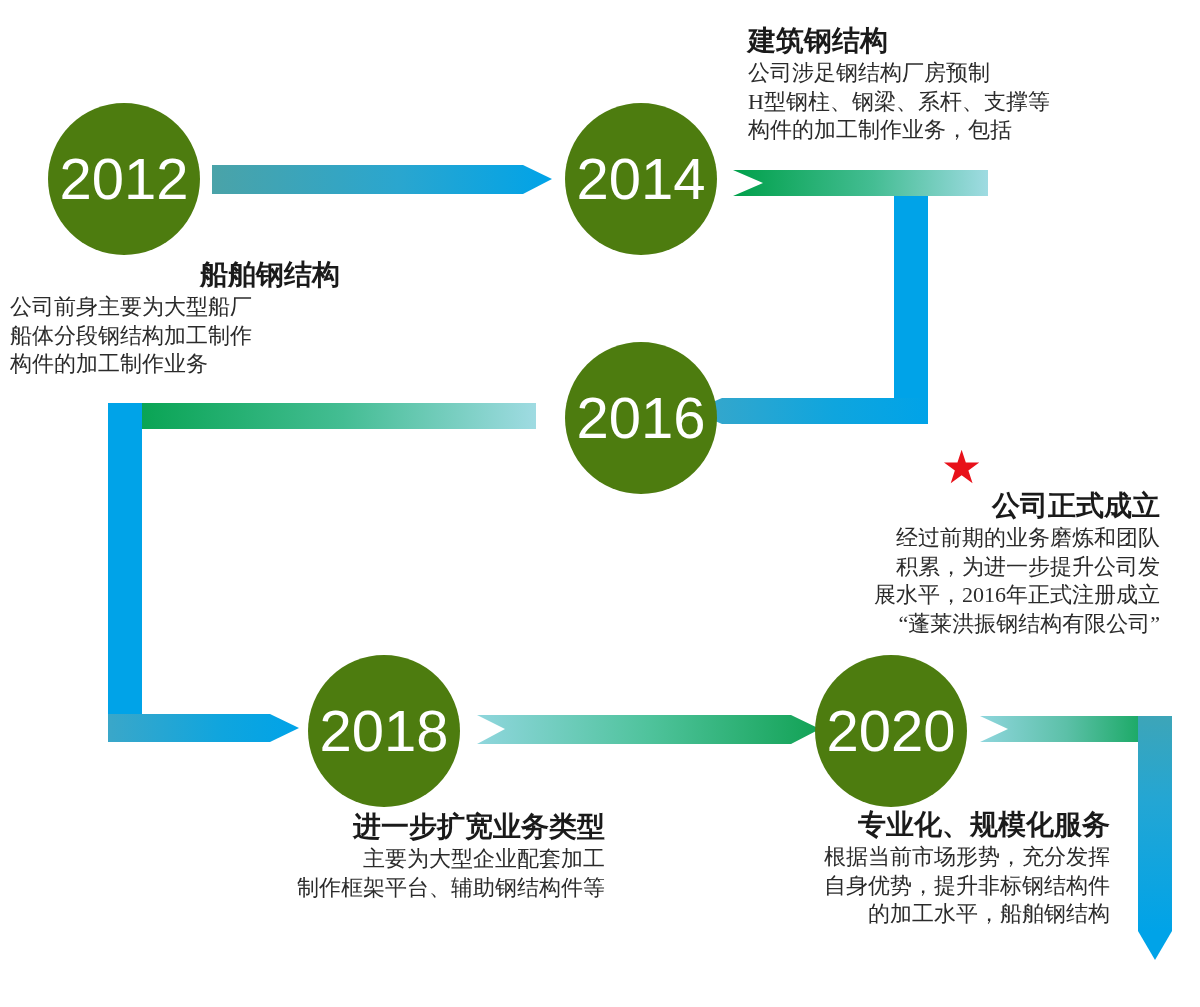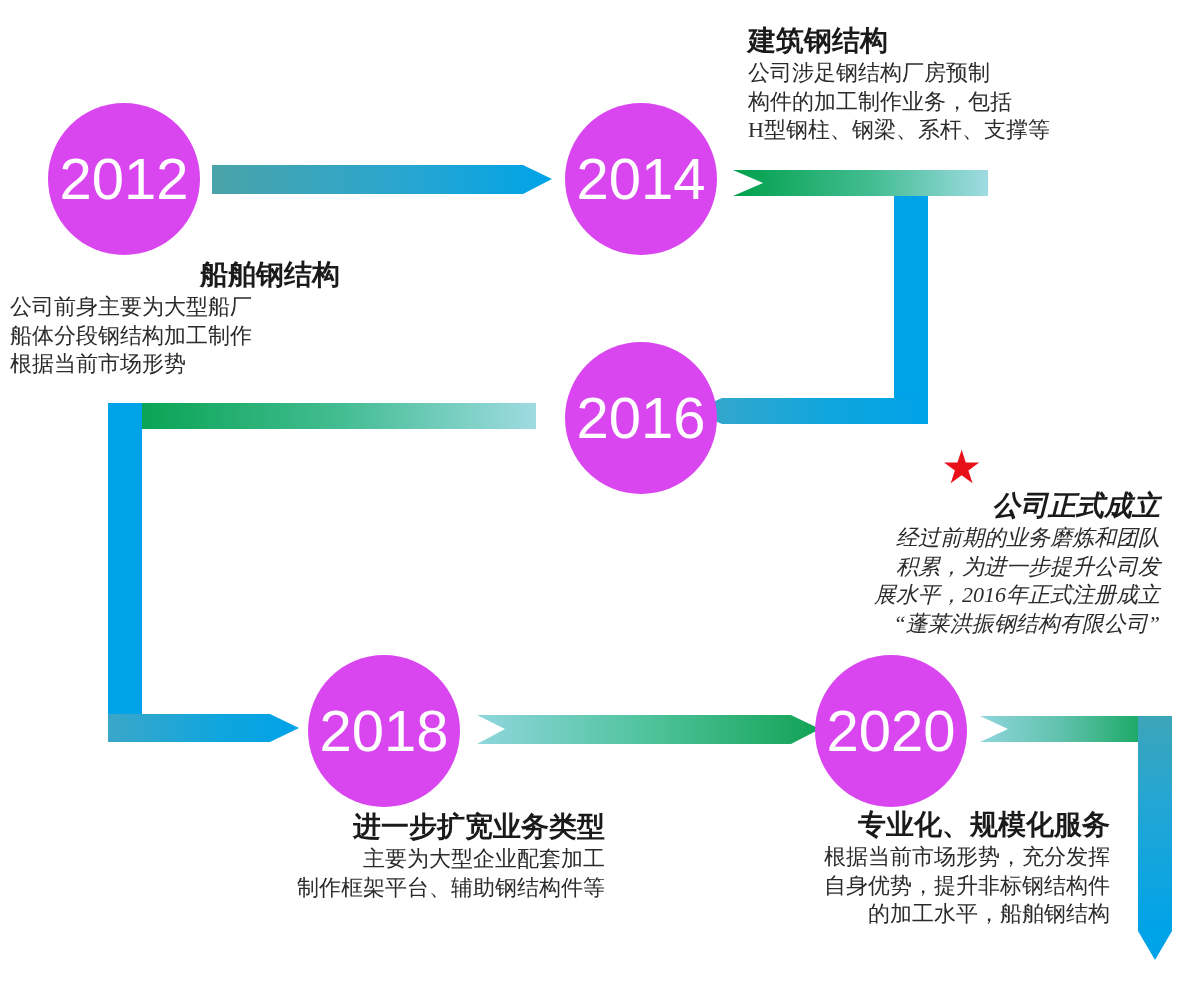--- a/index.html
+++ b/index.html
@@ -15,21 +15,21 @@
     width: 1200px;
     height: 1007px;
     background: #ffffff;
     overflow: hidden;
   }
 
   
   .year-node {
     position: absolute;
     border-radius: 50%;
-    background: #d946ef;
+    background: #4d7c0f;
     display: flex;
     align-items: center;
     justify-content: center;
     z-index: 5;
   }
   .year-label {
     color: #ffffff;
     font-family: "Liberation Sans", "DejaVu Sans", sans-serif;
     font-weight: 400;
     font-size: 58px;
@@ -160,38 +160,38 @@
 
   <div class="year-node" style="left:815px; top:655px; width:152px; height:152px;">
     <span class="year-label">2020</span>
   </div>
 
   <div class="block align-left" style="left:10px; top:258px; width:330px;">
     <div class="block-title align-center">船舶钢结构</div>
     <div class="block-body">
       <div>公司前身主要为大型船厂</div>
       <div>船体分段钢结构加工制作</div>
-      <div>根据当前市场形势</div>
+      <div>构件的加工制作业务</div>
     </div>
   </div>
 
   <div class="block align-left" style="left:748px; top:24px; width:420px;">
     <div class="block-title">建筑钢结构</div>
     <div class="block-body">
       <div>公司涉足钢结构厂房预制</div>
+      <div>H型钢柱、钢梁、系杆、支撑等</div>
       <div>构件的加工制作业务，包括</div>
-      <div>H型钢柱、钢梁、系杆、支撑等</div>
     </div>
   </div>
 
   <div class="star-mark" style="left:941px; top:444px; font-size:46px; color:#e8111a;">
     <span>★</span>
   </div>
 
-  <div class="block align-right" style="left:760px; top:489px; width:400px;font-style:italic;">
+  <div class="block align-right" style="left:760px; top:489px; width:400px;">
     <div class="block-title align-center">公司正式成立</div>
     <div class="block-body align-right">
       <div>经过前期的业务磨炼和团队</div>
       <div>积累，为进一步提升公司发</div>
       <div>展水平，2016年正式注册成立</div>
       <div>“蓬莱洪振钢结构有限公司”</div>
     </div>
   </div>
 
   <div class="block align-center" style="left:165px; top:810px; width:440px;">

